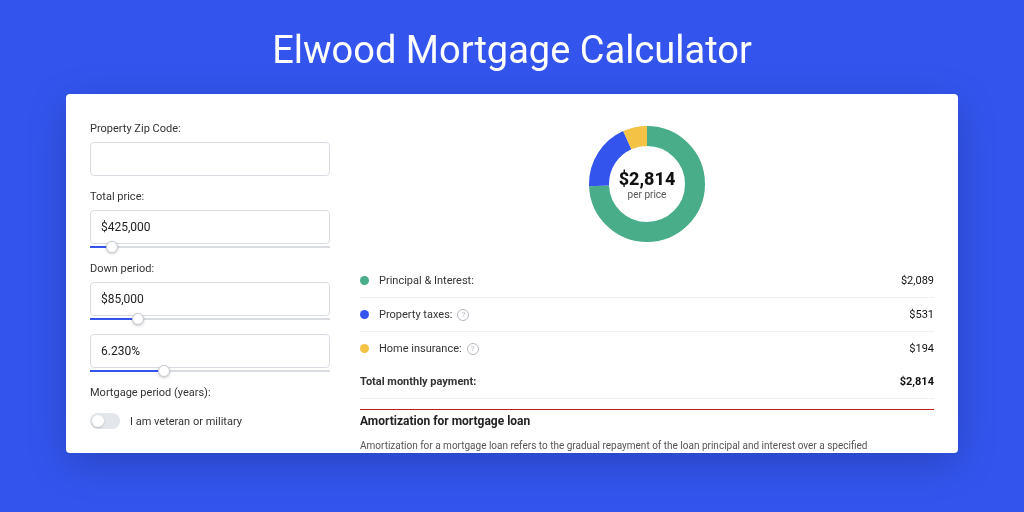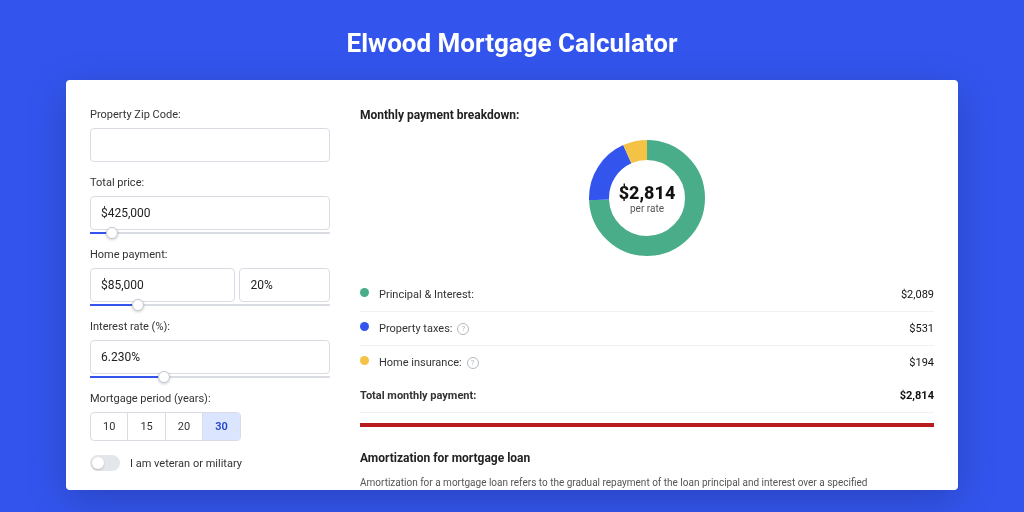--- a/index.html
+++ b/index.html
@@ -1,17 +1,17 @@
 <!DOCTYPE html>
 <html><head>
 <meta charset="utf-8">
 <style>
 *{box-sizing:border-box;margin:0;padding:0;font-family:-apple-system,BlinkMacSystemFont,"Segoe UI",Roboto,Arial,sans-serif}
 body{background:#3355ee;width:1024px;height:512px;overflow:hidden}
-.page-title{color:#fff;font-weight:700;font-size:26px;text-align:center;padding:28px 0 22px}
+.page-title{color:#fff;font-weight:400;font-size:38px;text-align:center;padding:28px 0 22px}
 .card{background:#fff;width:892px;margin:0 auto;border-radius:4px;padding:28px 24px 0;display:flex;gap:30px;box-shadow:0 10px 40px rgba(0,0,0,.2)}
 .left{flex:0 0 240px}
 .right{flex:1}
 .fld{margin-bottom:14px}
 .lbl{font-size:11px;color:#333;margin-bottom:7px;display:block}
 .inp{width:100%;height:34px;border:1px solid #d9dde3;border-radius:4px;padding:0 10px;font-size:12px;color:#222}
 .slide{height:2px;background:#d9dde3;position:relative;margin-top:2px}
 .slide .fill{position:absolute;left:0;top:0;height:2px;background:#3355ee}
 .slide .knob{position:absolute;top:-5px;width:12px;height:12px;border-radius:50%;background:#fff;border:1px solid #c5c9d0;box-shadow:0 1px 3px rgba(0,0,0,.2);transform:translateX(-50%)}
 .dprow{display:flex;gap:4px}
@@ -25,28 +25,28 @@
 .switch{width:30px;height:16px;border-radius:8px;background:#e3e6ea;position:relative;cursor:pointer}
 .switch .sk{position:absolute;top:2px;left:2px;width:12px;height:12px;background:#fff;border-radius:50%;box-shadow:0 1px 2px rgba(0,0,0,.2)}
 .vetlbl{font-size:11px;color:#333}
 .rtitle{font-size:12px;font-weight:700;color:#222;margin-bottom:14px}
 .donutwrap{display:flex;justify-content:center;margin-bottom:18px}
 .donut{position:relative;width:124px;height:124px}
 .donut svg{transform:rotate(-90deg)}
 .donut .center{position:absolute;inset:0;display:flex;flex-direction:column;align-items:center;justify-content:center}
 .donut .amt{font-size:18px;font-weight:800;color:#111}
 .donut .per{font-size:10px;color:#555}
-.line{display:flex;padding:10px 0;border-bottom:1px solid #eef0f3;font-size:11px}
+.line{display:flex;align-items:center;padding:10px 0;border-bottom:1px solid #eef0f3;font-size:11px}
 .line:last-of-type{border-bottom:none}
 .dot{width:9px;height:9px;border-radius:50%;margin-right:10px}
 .ln-label{color:#333;display:flex;align-items:center;gap:5px}
 .info{width:12px;height:12px;border:1px solid #b5b9c0;border-radius:50%;display:inline-flex;align-items:center;justify-content:center;font-size:8px;color:#b5b9c0}
 .ln-val{margin-left:auto;color:#111}
 .total{font-weight:700}
-.amort{border-top:4px solid #b91c1c;margin-top:10px;padding-top:24px}
+.amort{border-top:1px solid #b91c1c;margin-top:10px;padding-top:4px}
 .amtitle{font-size:12px;font-weight:700;color:#222;margin-bottom:10px}
 .amtext{font-size:10px;color:#555;line-height:1.5}
 </style>
 </head>
 <body>
 
 <div class="page-title">Elwood Mortgage Calculator</div>
 
 <div class="card">
   <div class="left">
@@ -59,72 +59,63 @@
     <div class="fld">
       <label class="lbl">Total price:</label>
       <input class="inp" value="$425,000" style="">
       <div class="slide">
         <div class="fill" id="price-fill" style="width: 9%;"></div>
           <div class="knob" id="price-knob" style="left: 9%;"></div>
       </div>
     </div>
 
     <div class="fld">
-      <label class="lbl">Home payment:</label>
+      <label class="lbl">Down period:</label>
       <div class="dprow">
         <input class="inp" value="$85,000" style="">
-        <input class="inp" value="20%" style="">
       </div>
       <div class="slide">
         <div class="fill" id="down-fill" style="width: 20%;"></div>
           <div class="knob" id="down-knob" style="left: 20%;"></div>
       </div>
     </div>
 
     <div class="fld">
-      <label class="lbl">Interest rate (%):</label>
       <input class="inp" value="6.230%" style="">
       <div class="slide">
         <div class="fill" id="rate-fill" style="width: 31%;"></div>
           <div class="knob" id="rate-knob" style="left: 31%;"></div>
       </div>
     </div>
 
     <div class="fld">
       <label class="lbl">Mortgage period (years):</label>
-      <div class="periods" id="periods">
-          <div class="p">10</div>
-          <div class="p">15</div>
-          <div class="p">20</div>
-          <div class="p active">30</div>
-        </div>
     </div>
 
     <div class="vetrow">
       <div class="switch">
           <div class="sk"></div>
         </div>
       <span class="vetlbl">I am veteran or military</span>
     </div>
 
   </div>
 
   <div class="right">
-    <div class="rtitle">Monthly payment breakdown:</div>
 
     <div class="donutwrap">
       <div class="donut">
         <svg width="124" height="124" viewBox="0 0 124 124" id="donut-svg">
             <circle cx="62" cy="62" r="48" fill="none" stroke="#4aad89" stroke-width="20" stroke-dasharray="223.8903898797127 77.70250486490744" stroke-dashoffset="0"></circle>
             <circle cx="62" cy="62" r="48" fill="none" stroke="#3355ee" stroke-width="20" stroke-dasharray="56.91038632174602 244.68250842287412" stroke-dashoffset="-223.8903898797127"></circle>
             <circle cx="62" cy="62" r="48" fill="none" stroke="#f4c245" stroke-width="20" stroke-dasharray="20.792118543161443 280.8007762014587" stroke-dashoffset="-280.8007762014587"></circle>
           </svg>
         <div class="center">
           <div class="amt">$2,814</div>
-          <div class="per">per rate</div>
+          <div class="per">per price</div>
         </div>
       </div>
     </div>
 
     <div id="lines">
         <div class="line">
           <span class="dot" style="background:#4aad89"></span>
           <span class="ln-label">Principal &amp; Interest:</span>
           <span class="ln-val">$2,089</span>
         </div>

